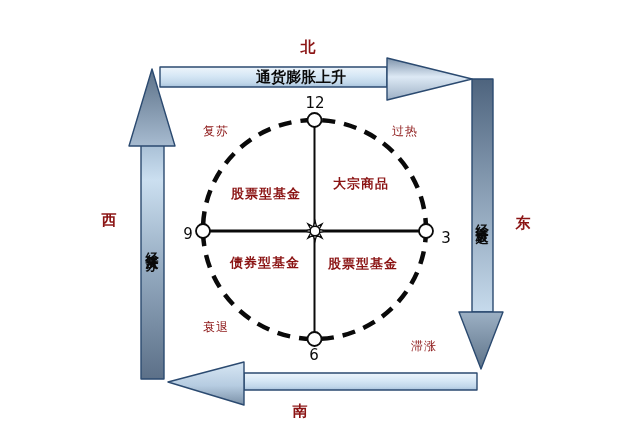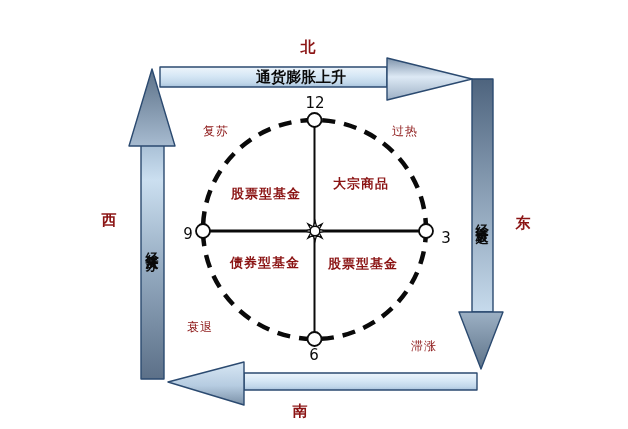--- a/index.html
+++ b/index.html
@@ -124,21 +124,21 @@
   <div class="lbl vtext" style="left:152px;top:246px">经济复苏</div>
   <div class="lbl vtext" style="left:482px;top:218px">经济衰退</div>
 
   <div class="lbl num" style="left:315px;top:103px">12</div>
   <div class="lbl num" style="left:446px;top:238px">3</div>
   <div class="lbl num" style="left:314px;top:355px">6</div>
   <div class="lbl num" style="left:188px;top:234px">9</div>
 
   <div class="lbl phase" style="left:216px;top:131px">复苏</div>
   <div class="lbl phase" style="left:405px;top:131px">过热</div>
-  <div class="lbl phase" style="left:200px;top:327px">衰退</div>
+  <div class="lbl phase" style="left:216px;top:327px">衰退</div>
   <div class="lbl phase" style="left:424px;top:346px">滞涨</div>
 
   <div class="lbl asset" style="left:266px;top:193px">股票型基金</div>
   <div class="lbl asset" style="left:361px;top:183px">大宗商品</div>
   <div class="lbl asset" style="left:265px;top:262px">债券型基金</div>
   <div class="lbl asset" style="left:363px;top:263px">股票型基金</div>
 
 </div>
 
 </body></html>

